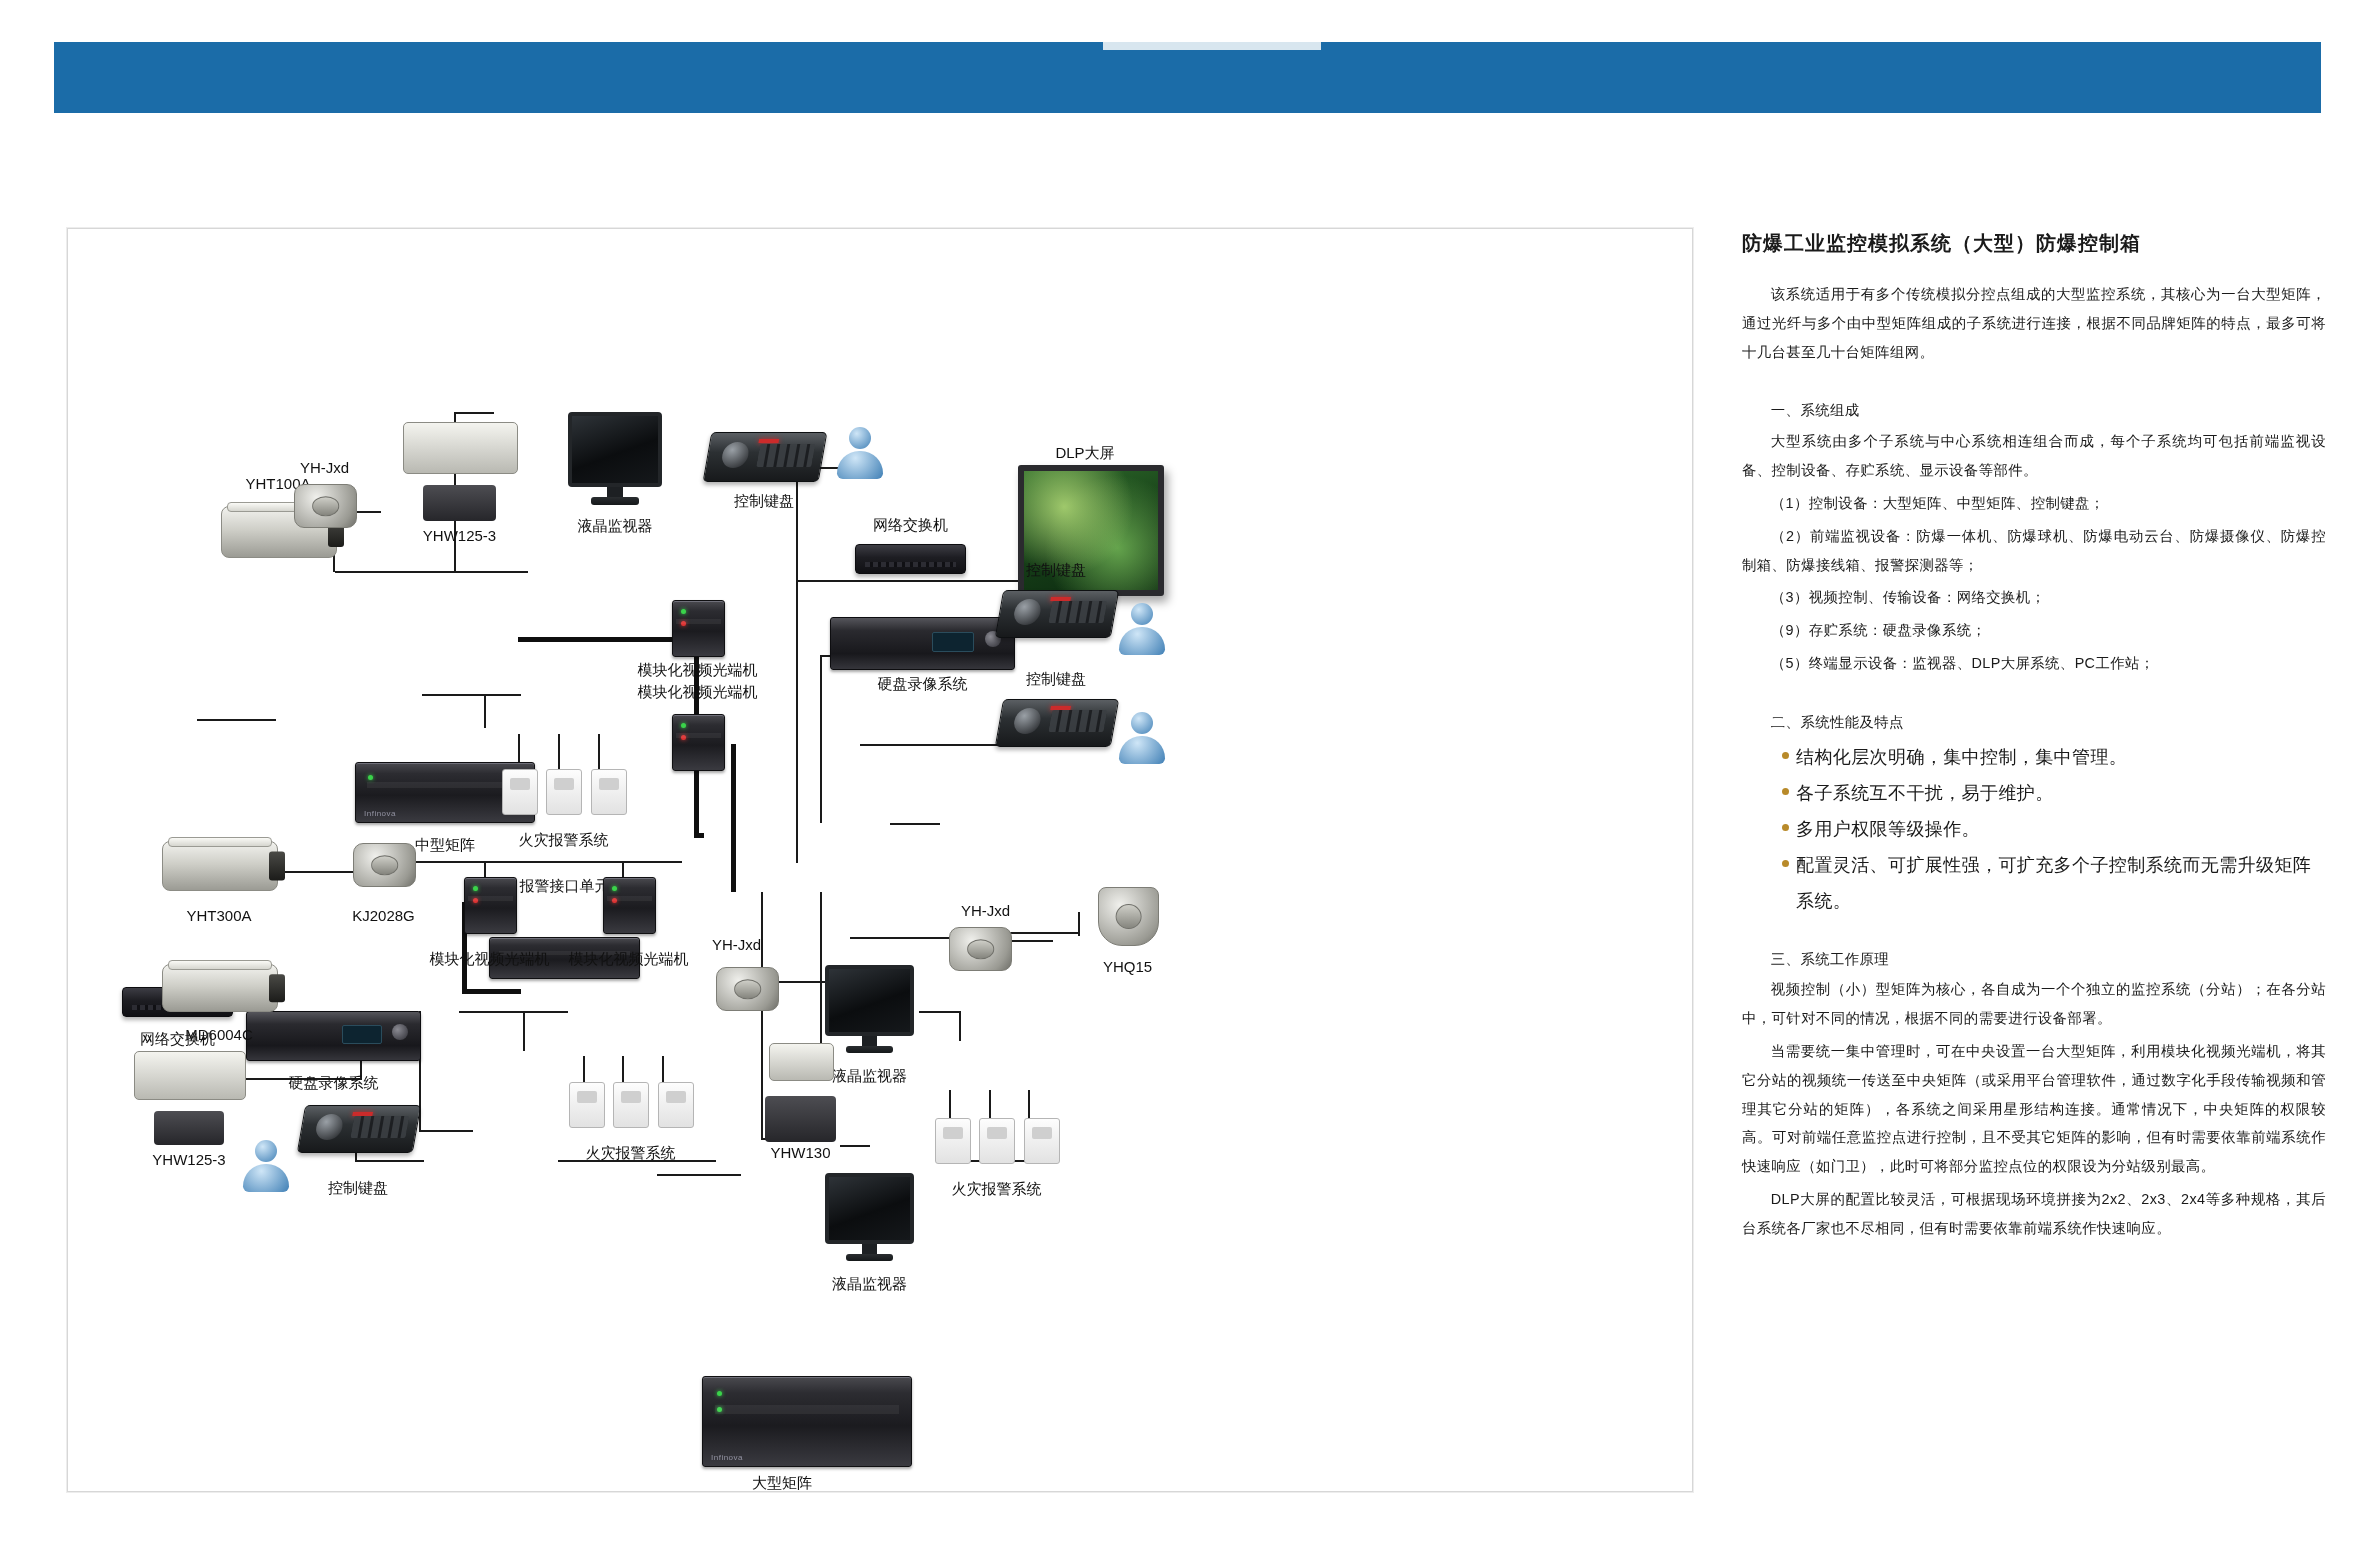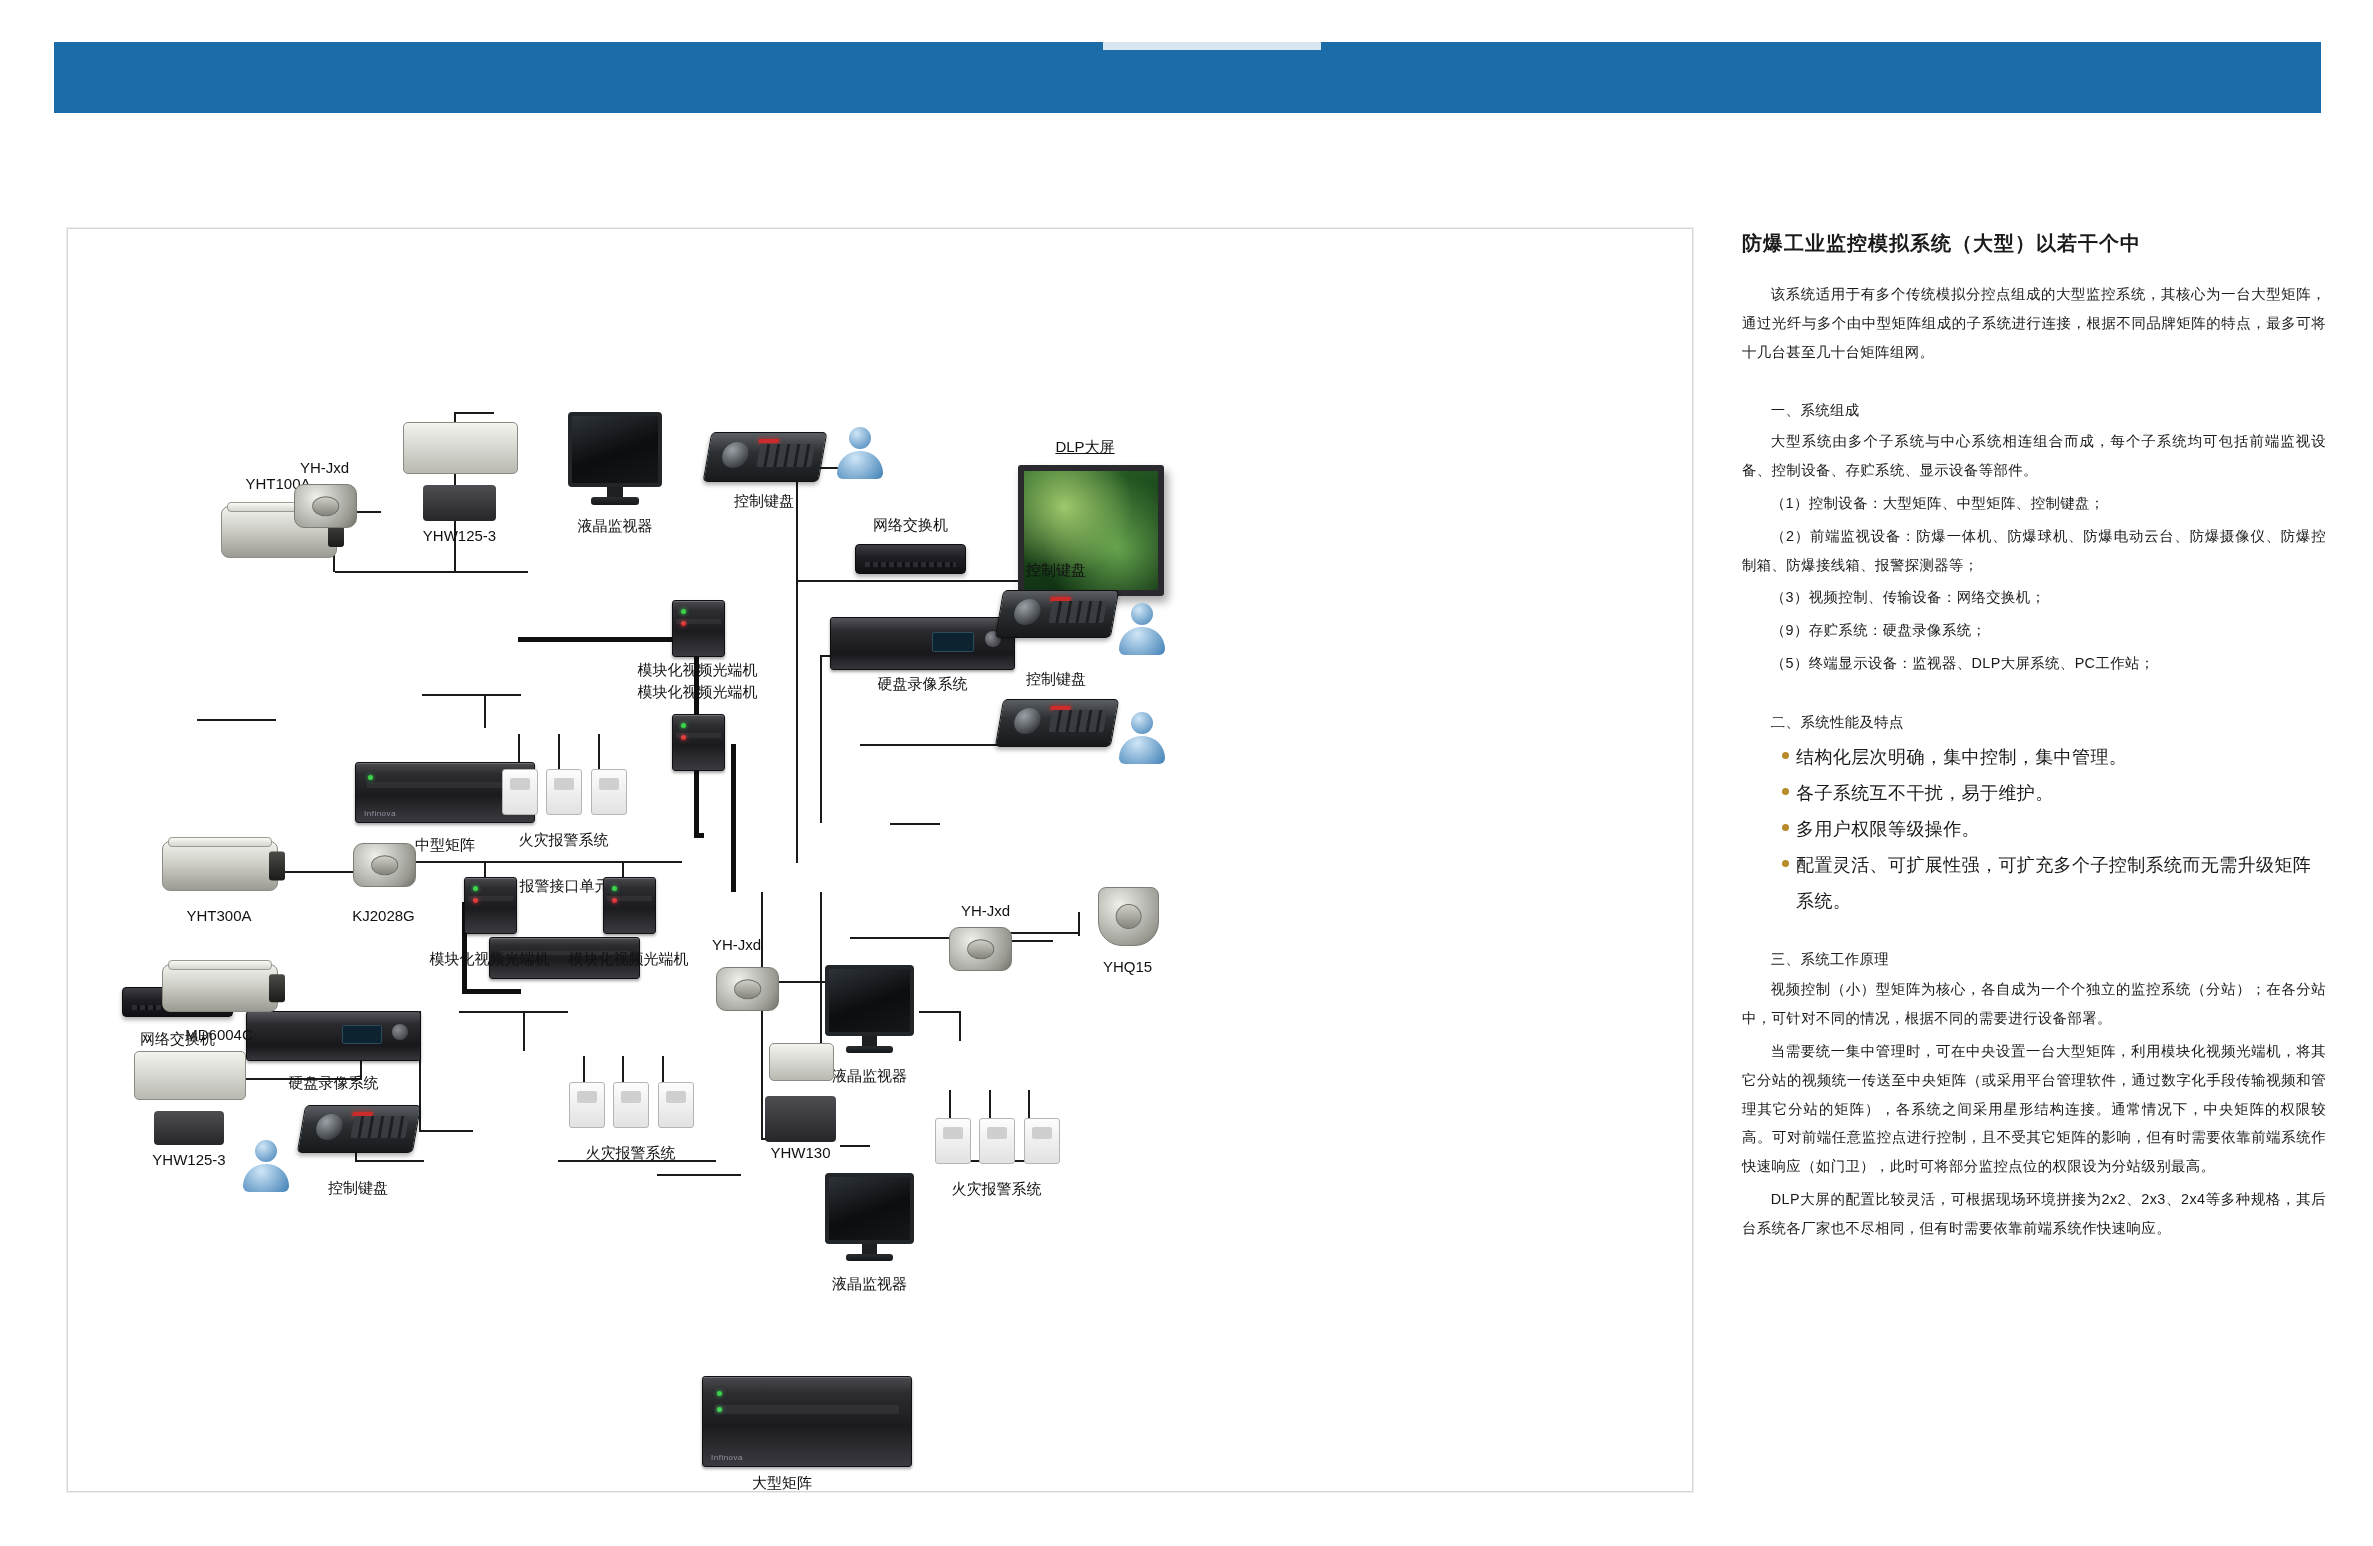--- a/index.html
+++ b/index.html
@@ -486,21 +486,21 @@
     <div class="node dvr" style="left:762px;top:259px;width:183px;height:51px;">
       <span class="disp"></span>
       <span class="knob"></span>
       <span class="cap cap-below">硬盘录像系统</span>
     </div>
 
     <div class="node" style="left:950px;top:236px;width:134px;height:119px;">
       <div class="dlp" style="width:100%;height:100%;">
         <div class="pic"></div>
       </div>
-      <span class="cap cap-above" style="margin-bottom:8px;text-decoration:underline;">DLP大屏</span>
+      <span class="cap cap-above" style="margin-bottom:2px;">DLP大屏</span>
     </div>
 
     <div class="node rack" style="left:287px;top:351px;width:178px;height:59px;">
       <span class="led" style="left:12px;top:12px;"></span>
       <span class="brand">Infinova</span>
       <span class="cap cap-below" style="margin-top:14px;">中型矩阵</span>
     </div>
 
     <div class="node rack" style="left:421px;top:465px;width:149px;height:40px;">
       <span class="cap cap-above" style="margin-bottom:42px;">报警接口单元</span>
@@ -675,21 +675,21 @@
     </div>
 
     <div class="node person" style="left:173px;top:911px;width:50px;height:55px;">
       <div class="head"></div>
       <div class="body"></div>
     </div>
 
   </div>
 
   <div class="text-panel">
-    <div class="doc-title">防爆工业监控模拟系统（大型）以若干个中</div>
+    <div class="doc-title">防爆工业监控模拟系统（大型）防爆控制箱</div>
     <div class="para indent">该系统适用于有多个传统模拟分控点组成的大型监控系统，其核心为一台大型矩阵，通过光纤与多个由中型矩阵组成的子系统进行连接，根据不同品牌矩阵的特点，最多可将十几台甚至几十台矩阵组网。</div>
 
     <div class="spacer"></div>
     <div class="section-head">一、系统组成</div>
     <div class="para indent">大型系统由多个子系统与中心系统相连组合而成，每个子系统均可包括前端监视设备、控制设备、存贮系统、显示设备等部件。</div>
     <div class="para indent">（1）控制设备：大型矩阵、中型矩阵、控制键盘；</div>
     <div class="para indent">（2）前端监视设备：防爆一体机、防爆球机、防爆电动云台、防爆摄像仪、防爆控制箱、防爆接线箱、报警探测器等；</div>
     <div class="para indent">（3）视频控制、传输设备：网络交换机；</div>
     <div class="para indent">（9）存贮系统：硬盘录像系统；</div>
     <div class="para indent">（5）终端显示设备：监视器、DLP大屏系统、PC工作站；</div>

